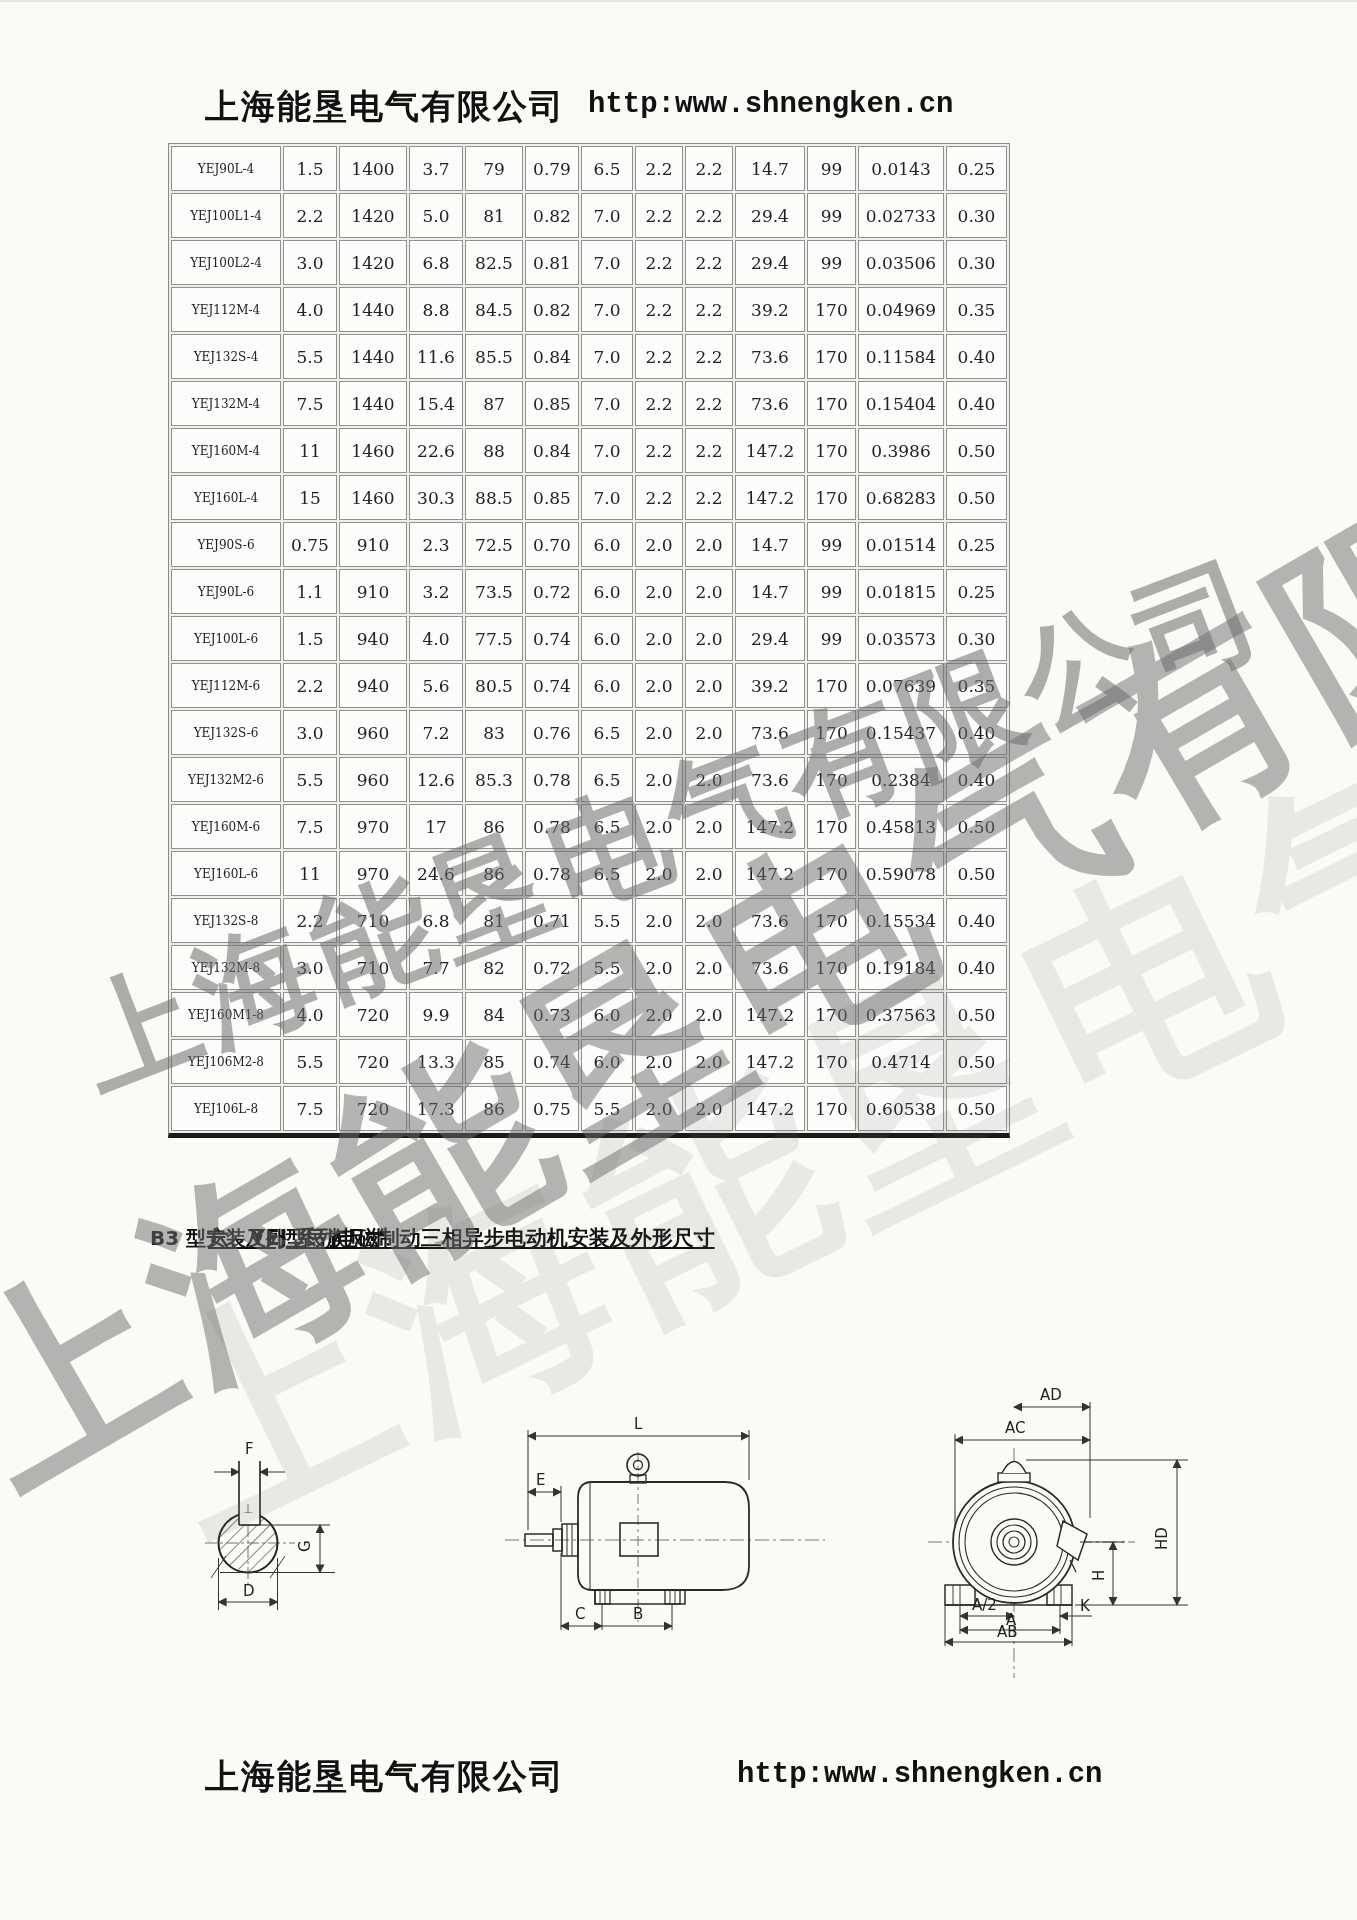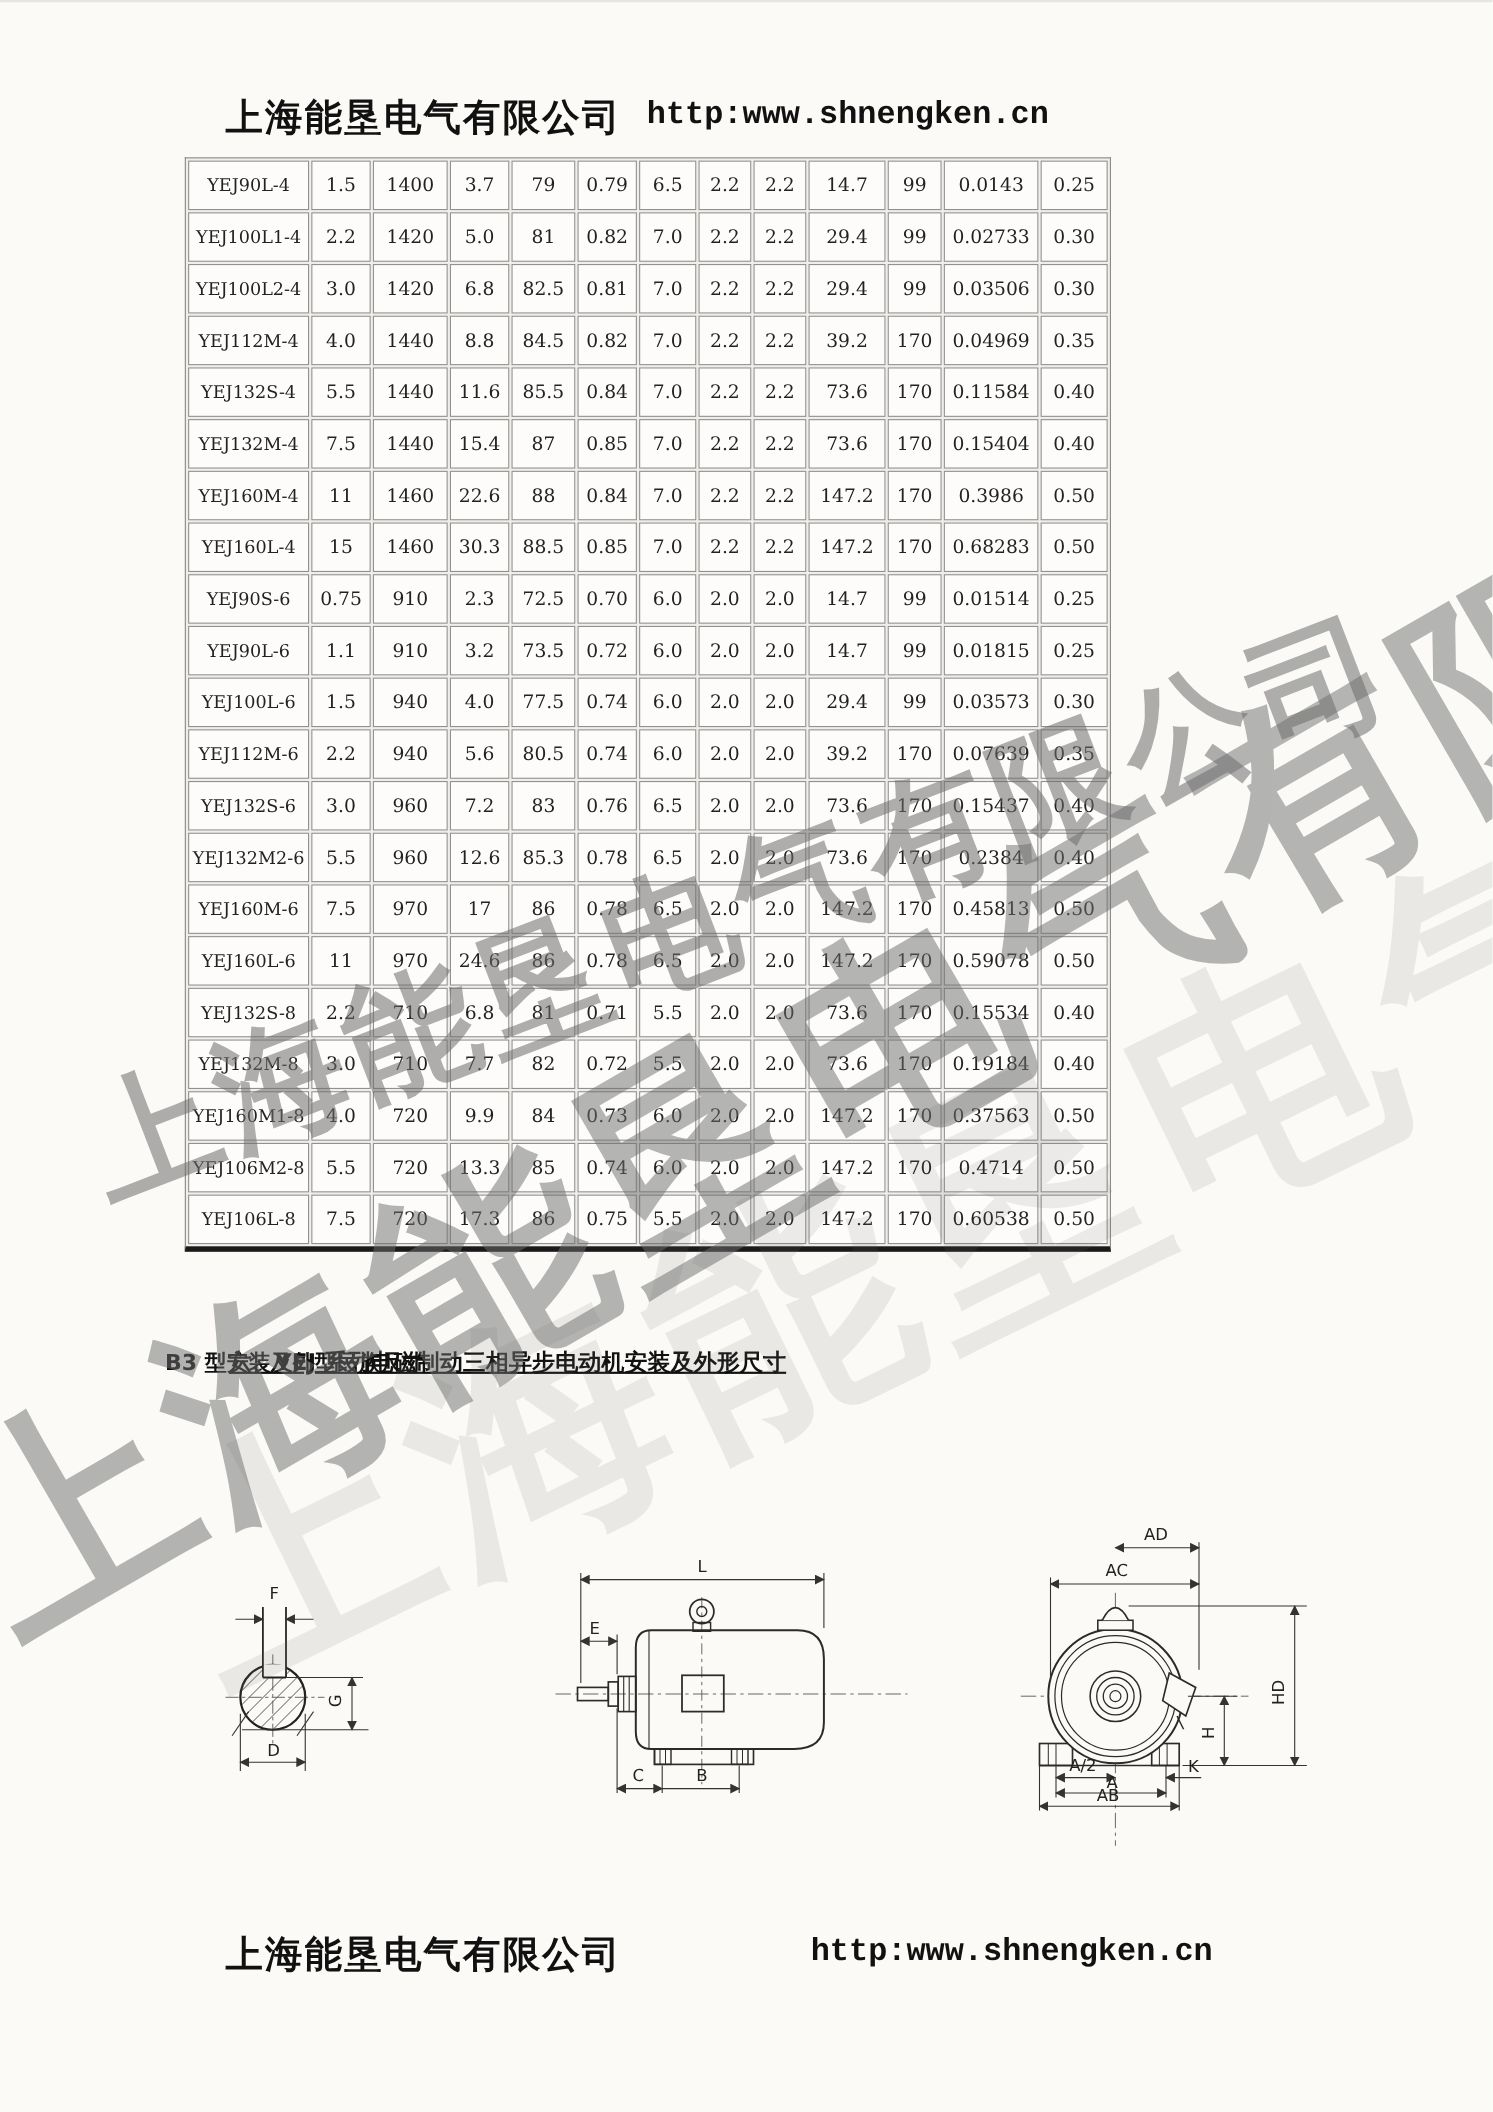--- a/index.html
+++ b/index.html
@@ -12,21 +12,21 @@
   .hdr-url{left:588px;top:86px;}
   .ftr-company{left:205px;top:1752px;}
   .ftr-url{left:737px;top:1756px;}
   
   table.spec{position:absolute;left:168px;top:141px;width:840px;table-layout:fixed;
     border-collapse:separate;border-spacing:2px;background:#efeee9;border:1px solid #8a8a8a;
     border-bottom:5px solid #1a1a1a;}
   table.spec td{background:#fdfcfa;border:1px solid #919191;text-align:center;vertical-align:middle;
     height:45px;box-sizing:border-box;font-family:"DejaVu Serif",serif;font-size:17px;color:#222;
     overflow:hidden;white-space:nowrap;padding:0 1px;}
-  table.spec td.model{font-size:16px;}
+  table.spec td.model{font-size:12px;}
   
   .heading1{position:absolute;left:208px;top:1222px;font-size:21px;font-weight:bold;color:#111;white-space:nowrap;text-decoration:underline;}
   .heading2{position:absolute;left:150px;top:1223px;font-size:20px;font-weight:bold;color:#111;white-space:nowrap;}
   
   .fig{position:absolute;margin-top:36px;}
   .fig svg{display:block;}
   text.dim{font-family:"DejaVu Sans",sans-serif;font-size:15px;fill:#222;}
   
   .wm{position:absolute;font-weight:bold;white-space:nowrap;color:#6e6e6e;pointer-events:none;z-index:30;
       transform-origin:0 0;font-family:"DejaVu Sans",sans-serif;}

